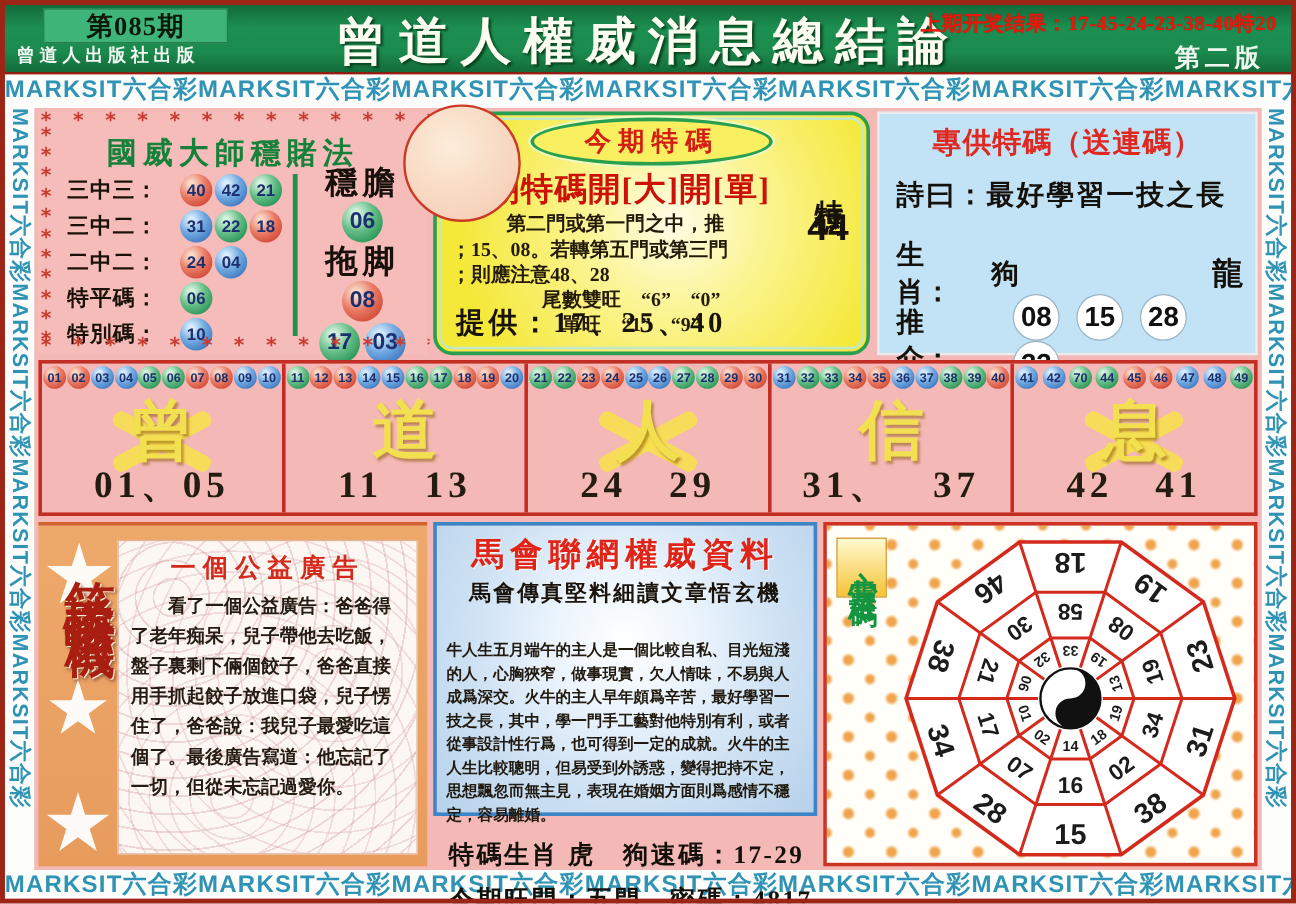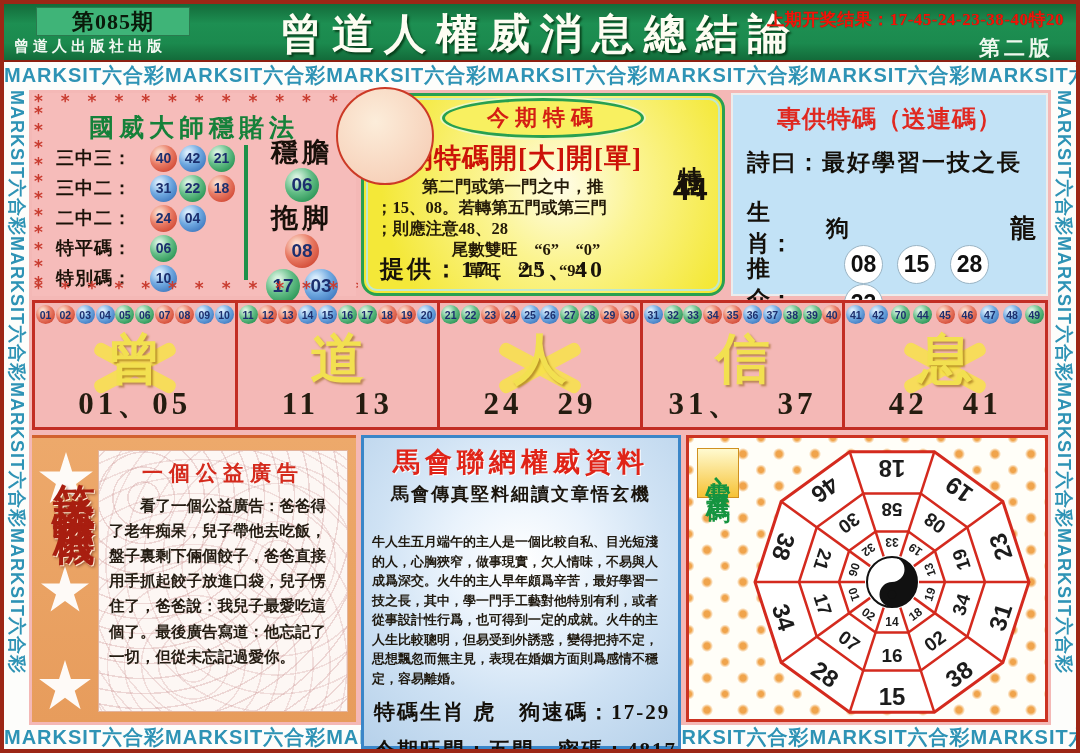--- a/index.html
+++ b/index.html
@@ -118,21 +118,21 @@
          clip-path:polygon(50% 0%,61% 35%,98% 35%,68% 57%,79% 91%,50% 70%,21% 91%,32% 57%,2% 35%,39% 35%);}
   .joke-inner{position:absolute;left:66px;top:12px;right:8px;bottom:10px;background-color:#fdf7f4;
       background-image:repeating-radial-gradient(circle at 18% 18%,rgba(200,140,140,.30) 0 1.5px,transparent 1.5px 15px),
                        repeating-radial-gradient(circle at 72% 42%,rgba(200,140,140,.24) 0 1.5px,transparent 1.5px 19px),
                        repeating-radial-gradient(circle at 38% 82%,rgba(200,140,140,.24) 0 1.5px,transparent 1.5px 17px);
       border:1px solid #e2b49e;}
   .joke-title{text-align:center;color:#d42a1c;font-size:21px;letter-spacing:6px;margin:8px 0 6px 0;}
   .joke-body{font-size:15.5px;line-height:1.62;color:#241c12;padding:0 10px;text-indent:2em;}
 
   
-  .jockey{left:361px;top:435px;width:320px;height:314px;border:3px solid #3a86c8;
+  .jockey{left:361px;top:435px;width:320px;height:245px;border:3px solid #3a86c8;
           background:radial-gradient(circle at 50% 40%,#ffffff 0%,#eaf3fc 30%,#cfe2f4 60%,#b6d1ea 100%);}
   .jk-title{text-align:center;color:#e02418;font-size:27px;letter-spacing:5px;margin-top:6px;
             text-shadow:1px 1px 0 #fff;}
   .jk-subtitle{text-align:center;color:#1a140c;font-size:18px;letter-spacing:2px;margin-top:2px;}
   .jk-body{font-size:13px;line-height:1.5;color:#201a10;padding:2px 8px 0 8px;margin-top:24px;}
   .jk-line{font-size:21px;color:#14100a;padding-left:10px;letter-spacing:2px;margin-top:10px;}
 
   
   .wheelp{left:686px;top:435px;width:362px;height:287px;background:#fffef8;border:3px solid #cc3322;overflow:hidden;
       background-image:radial-gradient(circle,#f0a44c 3px,rgba(240,164,76,.5) 4.5px,transparent 6px),

